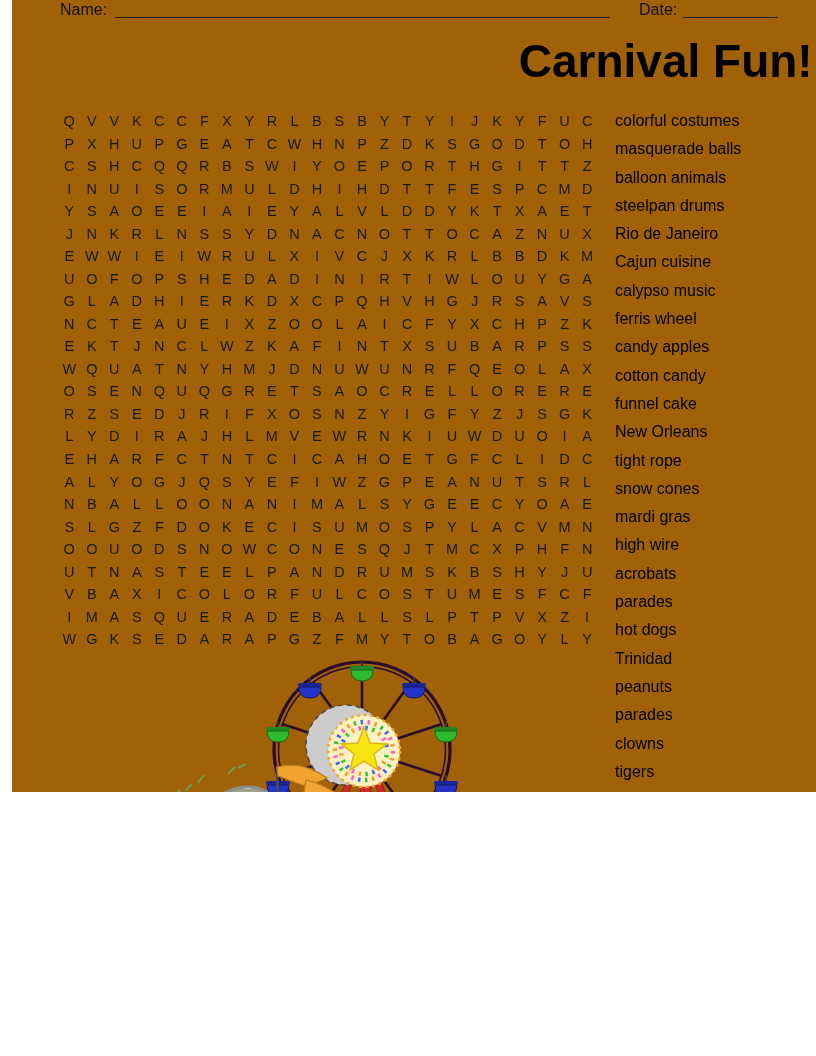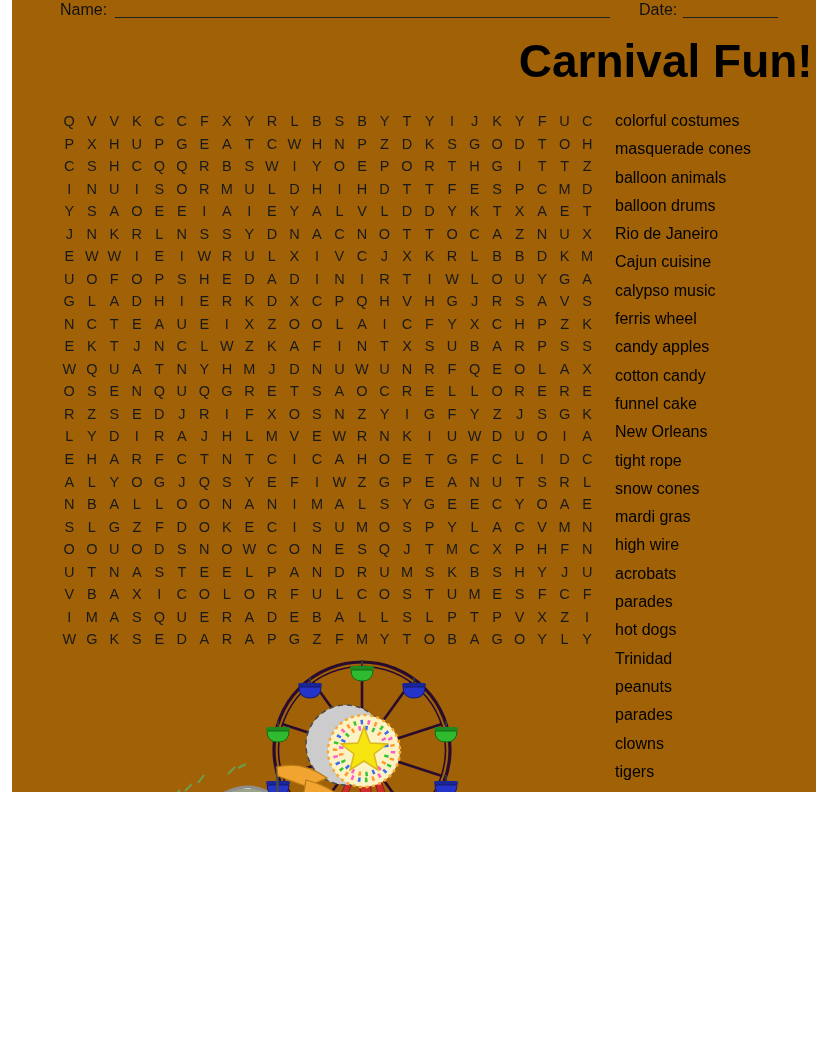--- a/index.html
+++ b/index.html
@@ -615,23 +615,23 @@
       <div class="cell">A</div>
       <div class="cell">G</div>
       <div class="cell">O</div>
       <div class="cell">Y</div>
       <div class="cell">L</div>
       <div class="cell">Y</div>
     </div>
 
   <ul class="words">
       <li>colorful costumes</li>
-      <li>masquerade cones</li>
+      <li>masquerade balls</li>
       <li>balloon animals</li>
-      <li>balloon drums</li>
+      <li>steelpan drums</li>
       <li>Rio de Janeiro</li>
       <li>Cajun cuisine</li>
       <li>calypso music</li>
       <li>ferris wheel</li>
       <li>candy apples</li>
       <li>cotton candy</li>
       <li>funnel cake</li>
       <li>New Orleans</li>
       <li>tight rope</li>
       <li>snow cones</li>

